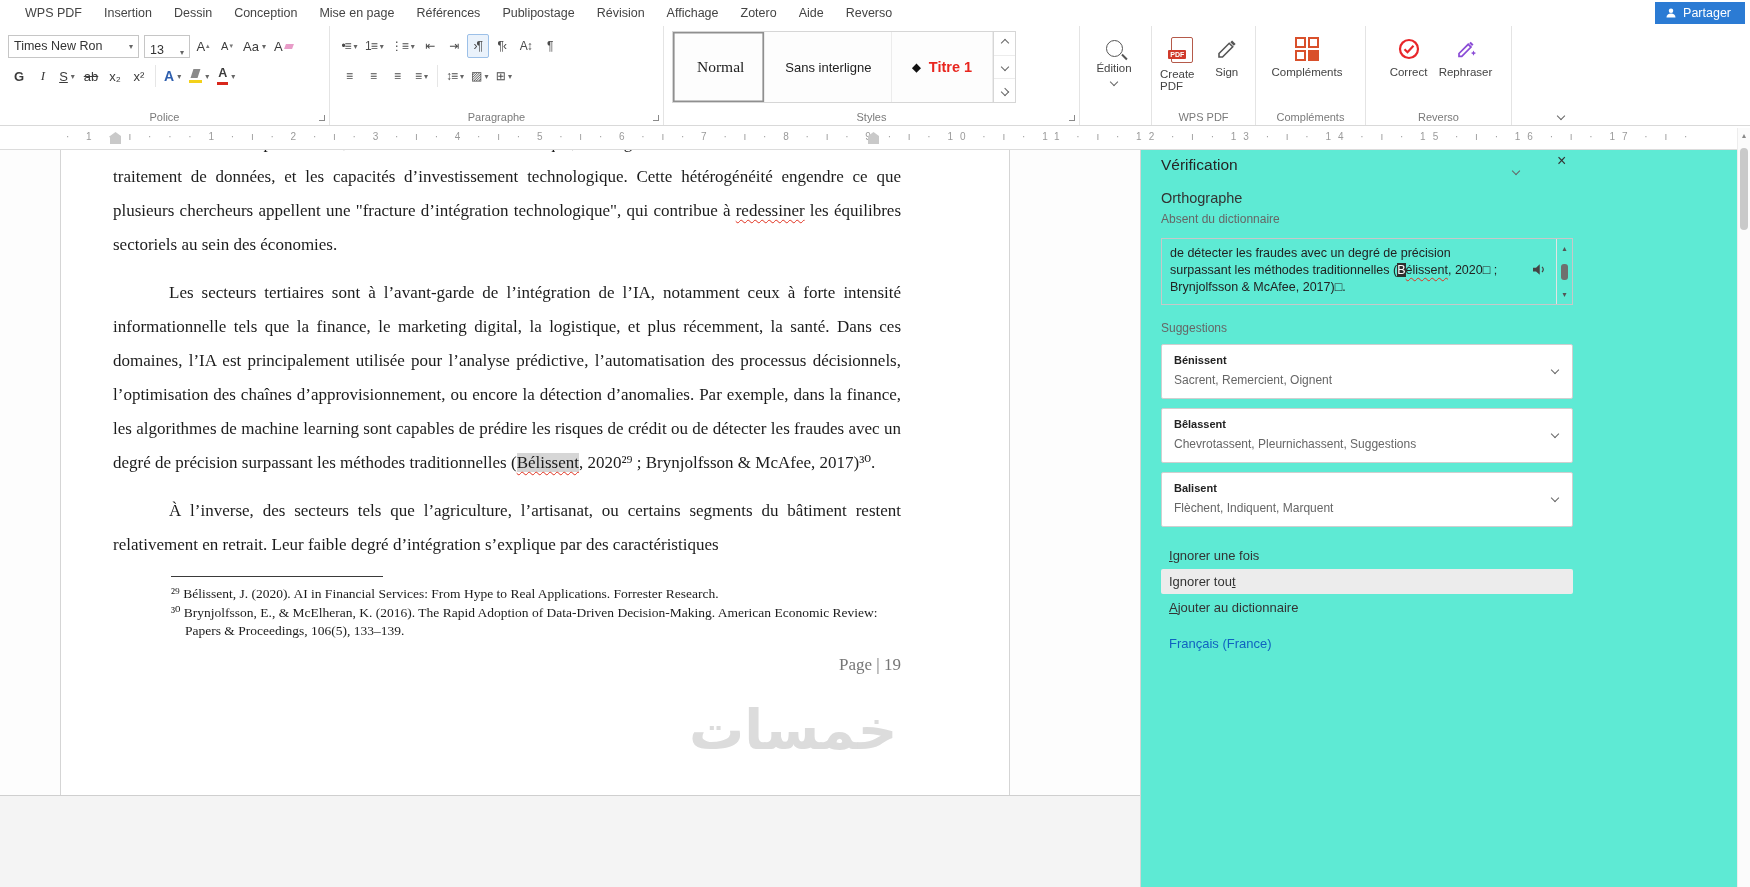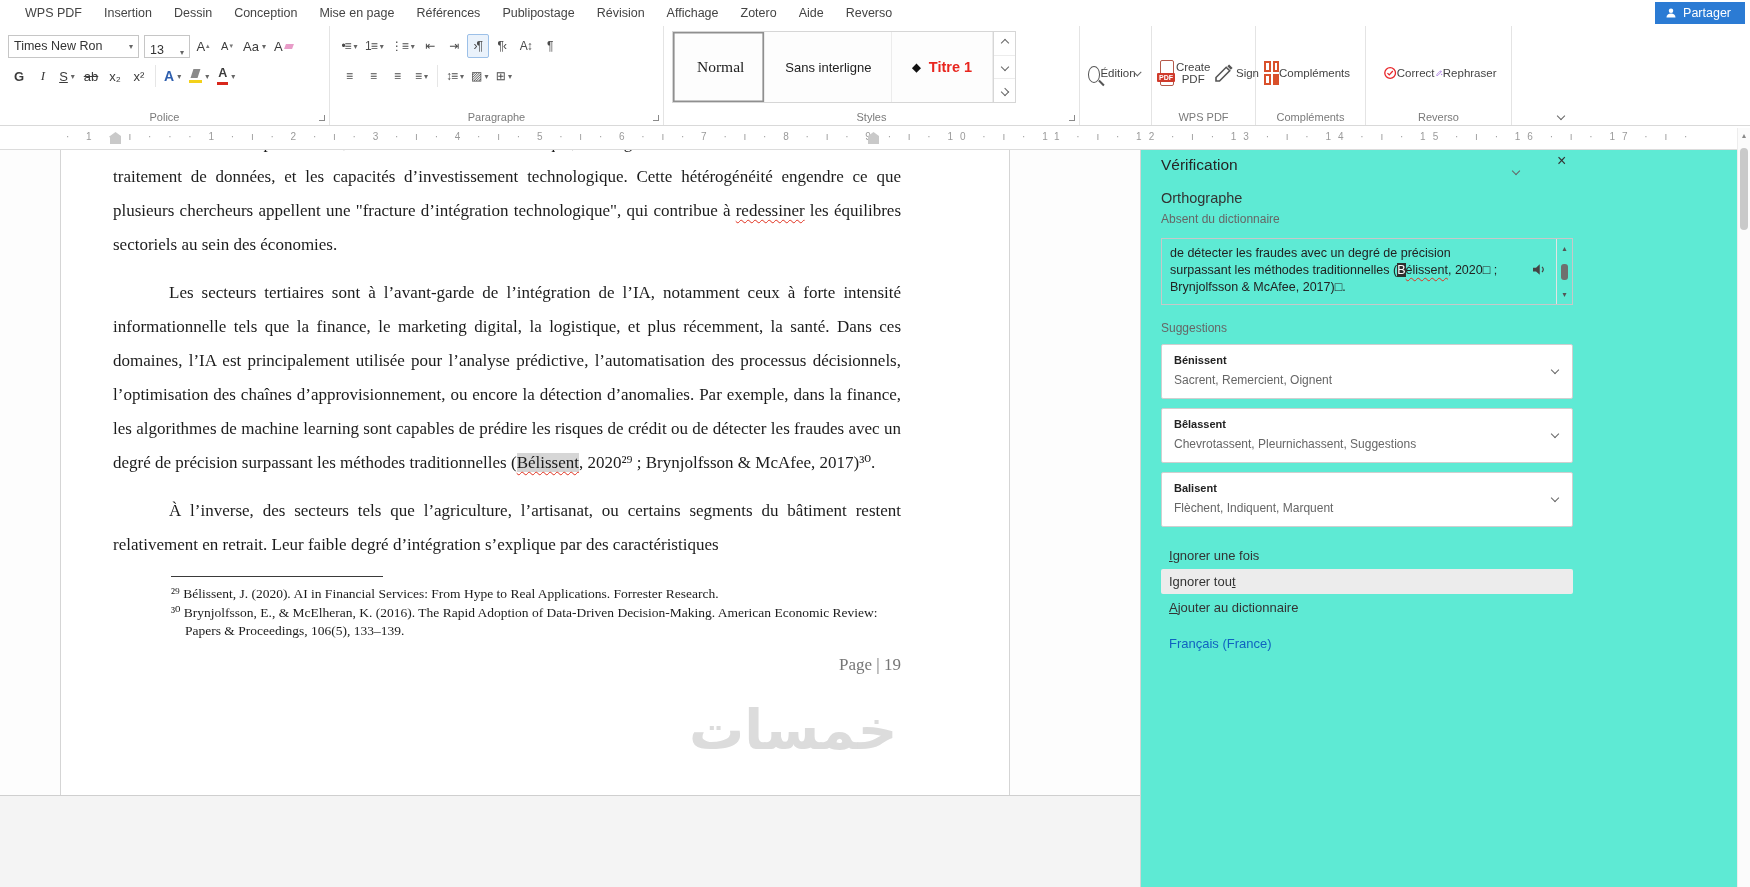--- a/index.html
+++ b/index.html
@@ -59,22 +59,22 @@
   .styles-scroll { width:22px; border:1px solid #d6d6d6; border-left:none; display:flex; flex-direction:column; }
   .ss-btn { flex:1; display:flex; align-items:center; justify-content:center; border-bottom:1px solid #ececec; }
   .ss-btn:last-child { border-bottom:none; }
 
   .chev { display:inline-block; width:6px; height:6px;
     border-right:1.4px solid #666; border-bottom:1.4px solid #666; transform:rotate(45deg); }
   .chev.up { transform:rotate(-135deg); }
   .chev.more { border-top:1.4px solid #666; margin-top:3px; }
 
   
-  .vbtn { display:flex; flex-direction:row; align-items:center; justify-content:flex-start;
-    width:52px; padding-top:6px; font-size:11.5px; color:#444; text-align:center; height:78px; }
+  .vbtn { display:flex; flex-direction:column; align-items:center; justify-content:flex-start;
+    width:52px; padding-top:6px; gap:5px; font-size:11.5px; color:#444; text-align:left; height:78px; }
   .vbtn .vlabel { display:flex; align-items:center; gap:4px; }
   .ico-search { width:17px; height:17px; border:1.8px solid #555; border-radius:50%; position:relative; margin-top:3px; }
   .ico-search::after { content:""; position:absolute; width:7px; height:1.8px; background:#555;
     right:-6px; bottom:-2px; transform:rotate(45deg); }
   .ico-doc { width:22px; height:26px; border:1.5px solid #b55a4a; border-radius:2px; position:relative; background:#fff; }
   .ico-doc i { position:absolute; left:-4px; bottom:3px; background:#d03a2b; color:#fff; font-style:normal;
     font-size:7px; font-weight:bold; padding:1px 2px; border-radius:1px; }
   .ico-grid { width:24px; height:24px; display:grid; grid-template-columns:1fr 1fr; gap:2px; }
   .ico-grid span { border:2px solid #d9502b; }
   .ico-grid span:nth-child(4) { background:#d9502b; }

